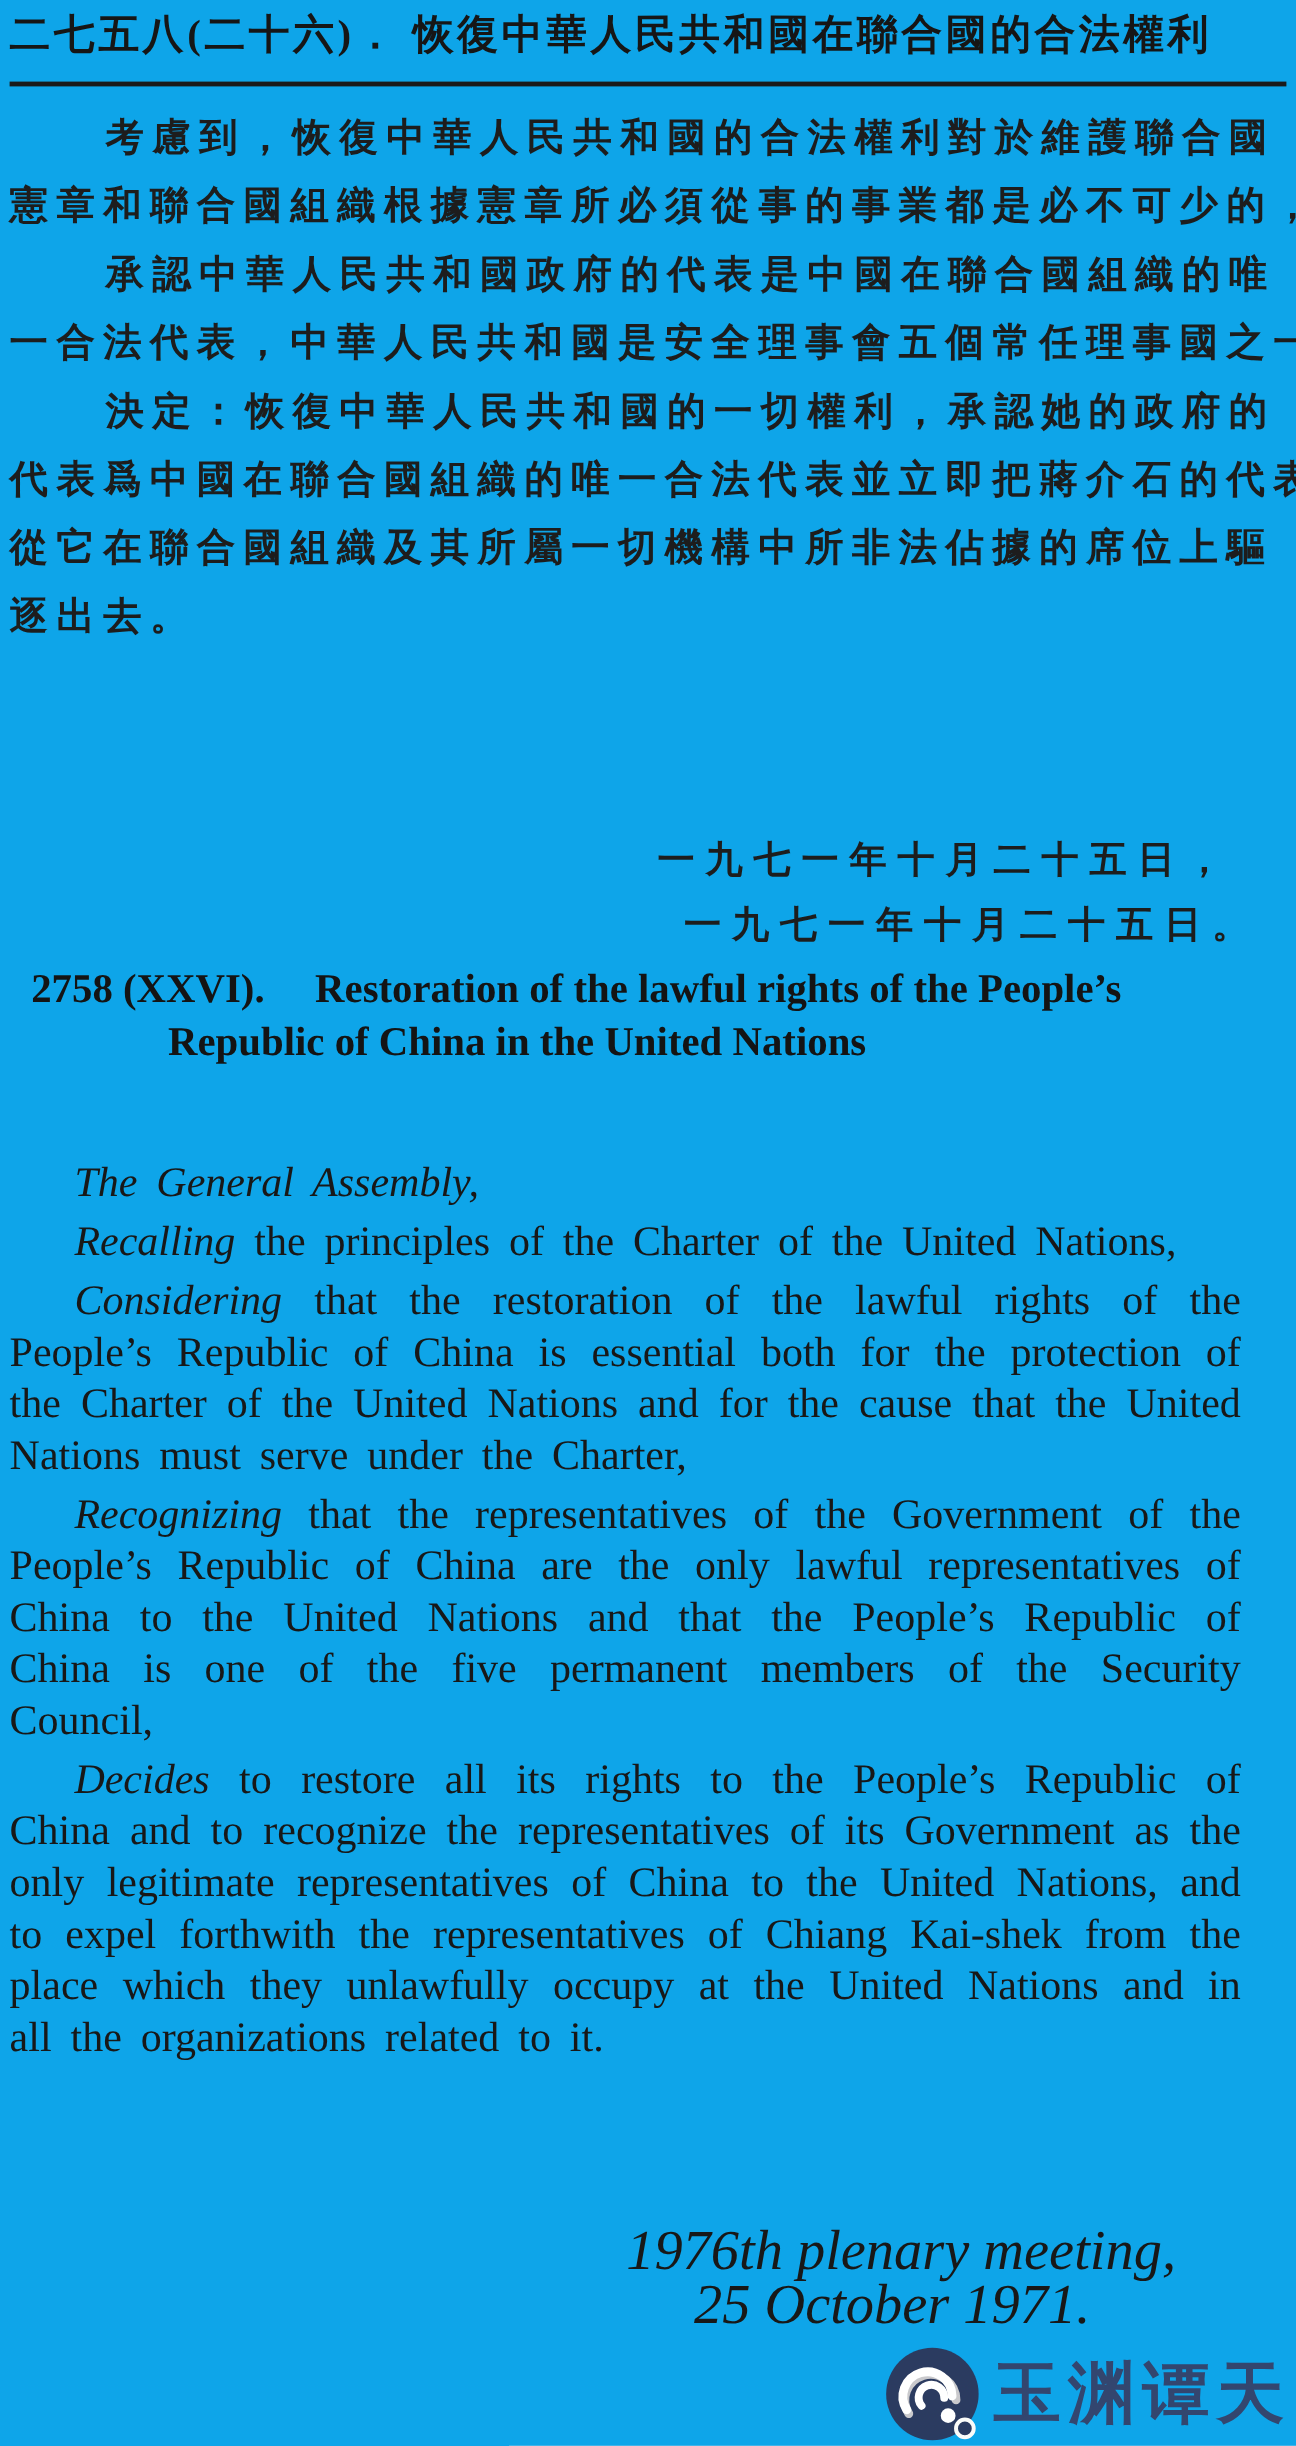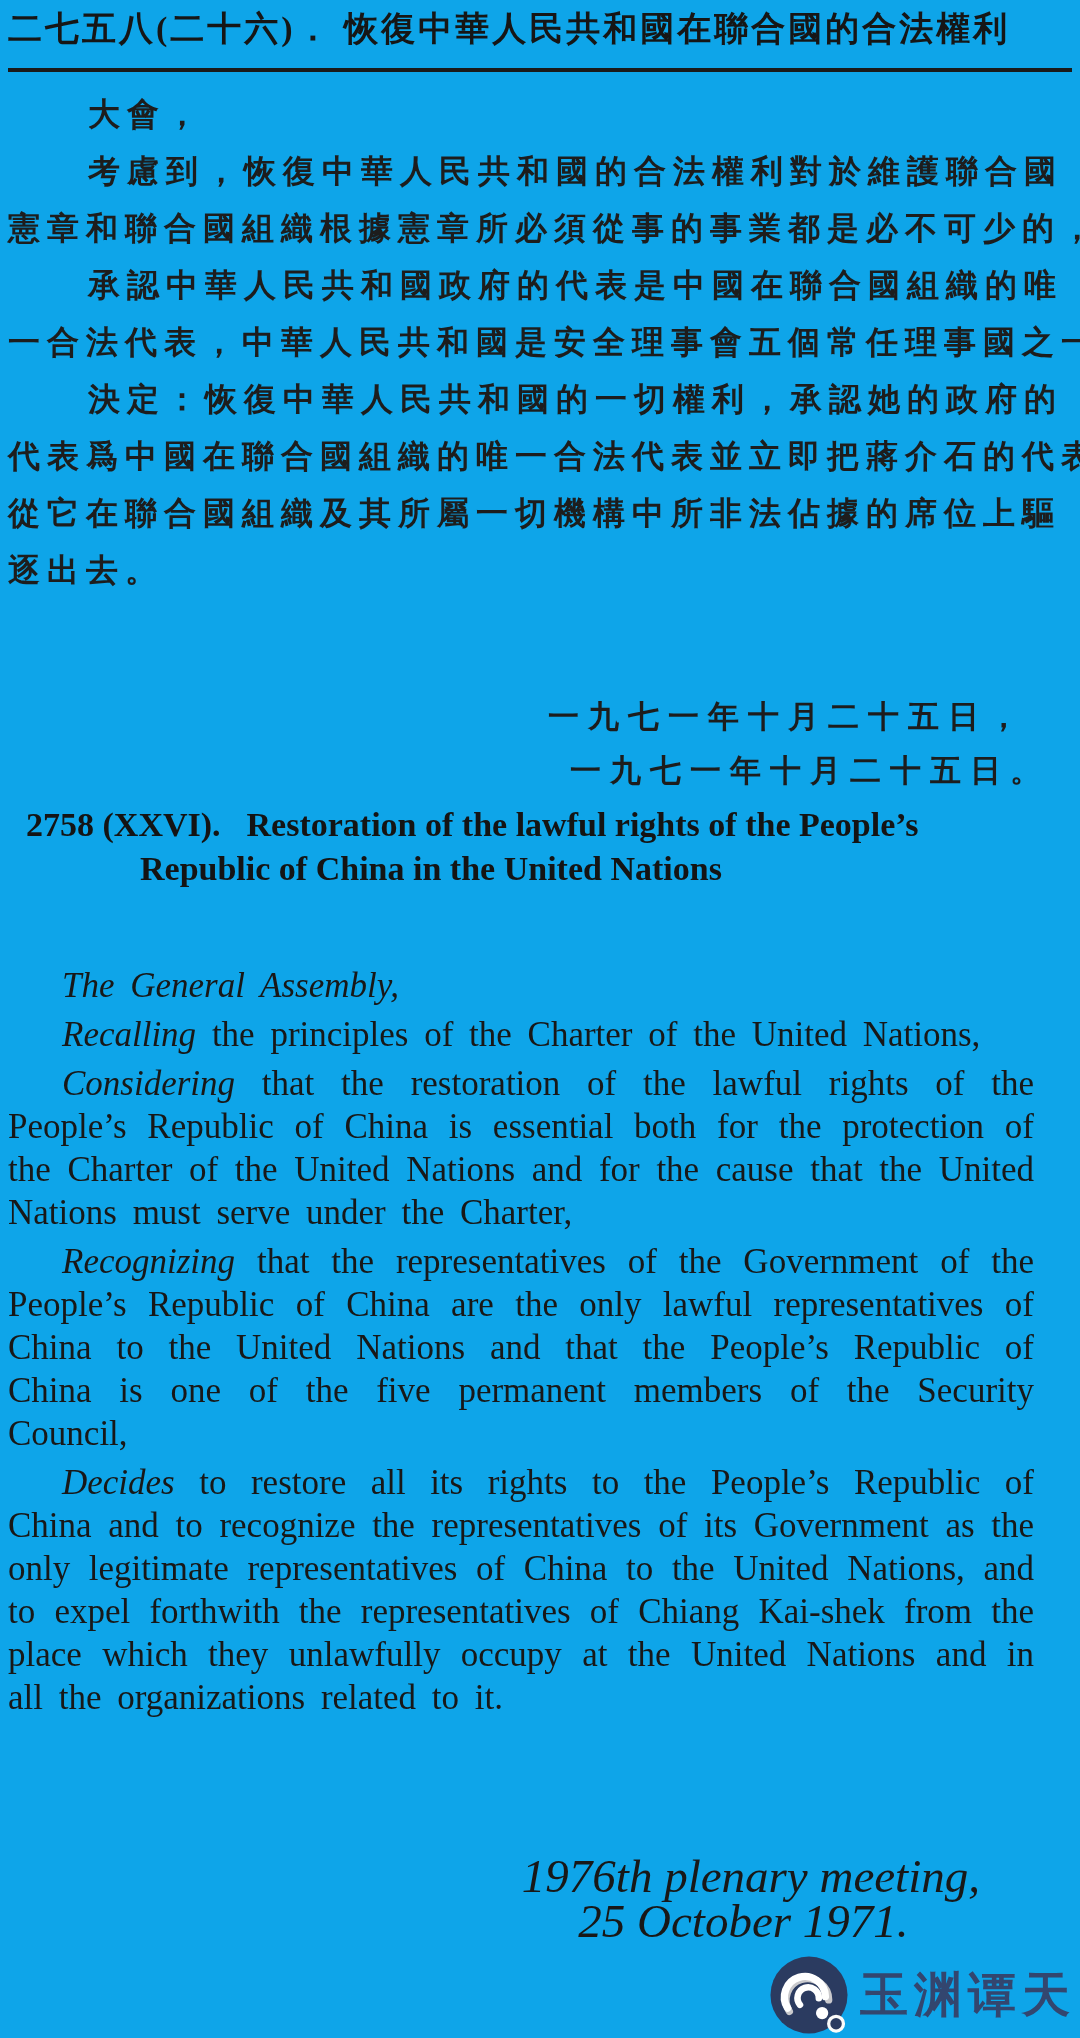--- a/index.html
+++ b/index.html
@@ -37,21 +37,21 @@
   }
   .cn-date .cn-line{font-weight:600;letter-spacing:9px;line-height:54px;height:54px;font-size:31px;}
   .cn-date .cn-line.first{padding-right:22px;}
   
   .en-heading{
     position:absolute;top:803px;left:26px;right:30px;
     font-size:34px;font-weight:700;line-height:44px;
     padding-left:114px;text-indent:-114px;
     color:#141414;
   }
-  .en-heading .num{margin-right:26px;}
+  .en-heading .num{margin-right:42px;}
   .en-body{
     position:absolute;top:964px;left:8px;right:46px;
     font-size:35px;line-height:43px;
     text-align:justify;color:#181818;
     word-spacing:7px;
   }
   .en-body p{margin:0 0 6px 0;text-indent:54px;}
   .en-body .lead{font-style:italic;}
   .en-sig{
     position:absolute;top:1854px;right:100px;
@@ -59,34 +59,33 @@
     font-size:47px;line-height:45px;color:#181818;
   }
   .en-sig .sig2{padding-right:15px;}
   
   .watermark{
     position:absolute;right:4px;bottom:2px;
     display:flex;align-items:center;gap:10px;
   }
   .watermark .logo{width:82px;height:82px;display:block;}
   .watermark .wm-text{
-    font-size:48px;font-weight:700;letter-spacing:6px;
+    font-size:56px;font-weight:700;letter-spacing:6px;
     color:#33466f;white-space:nowrap;
     font-family:Liberation Mono, monospace;
   }
 </style>
 </head>
 <body>
 
 <div class="page">
 
   <div class="cn-title">二七五八(二十六)． 恢復中華人民共和國在聯合國的合法權利</div>
 
   <div class="cn-body">
-    <div class="cn-line indent">大會，</div>
     <div class="cn-line indent">考慮到，恢復中華人民共和國的合法權利對於維護聯合國</div>
     <div class="cn-line">憲章和聯合國組織根據憲章所必須從事的事業都是必不可少的，</div>
     <div class="cn-line indent">承認中華人民共和國政府的代表是中國在聯合國組織的唯</div>
     <div class="cn-line">一合法代表，中華人民共和國是安全理事會五個常任理事國之一,</div>
     <div class="cn-line indent">決定：恢復中華人民共和國的一切權利，承認她的政府的</div>
     <div class="cn-line">代表爲中國在聯合國組織的唯一合法代表並立即把蔣介石的代表</div>
     <div class="cn-line">從它在聯合國組織及其所屬一切機構中所非法佔據的席位上驅</div>
     <div class="cn-line">逐出去。</div>
   </div>
 

